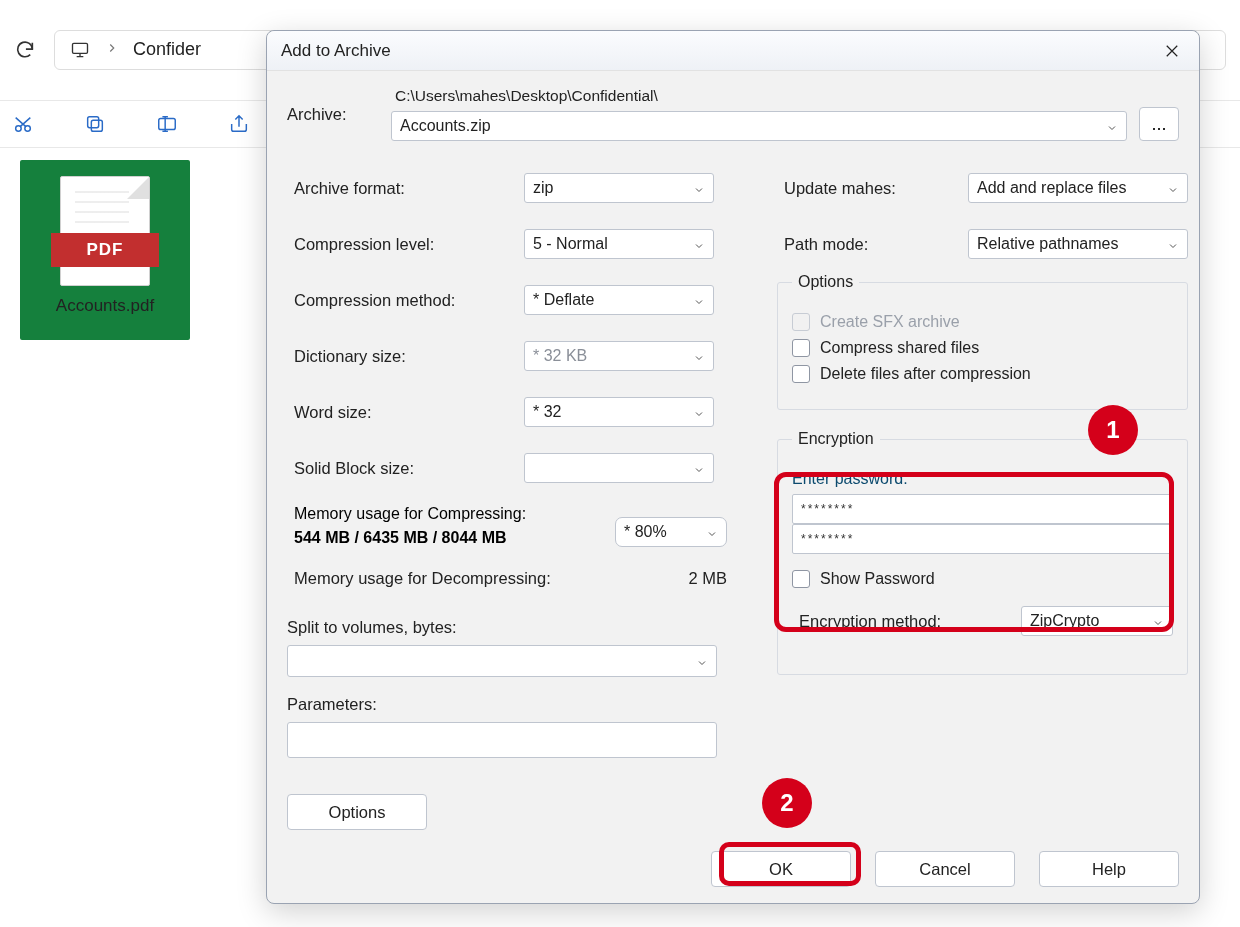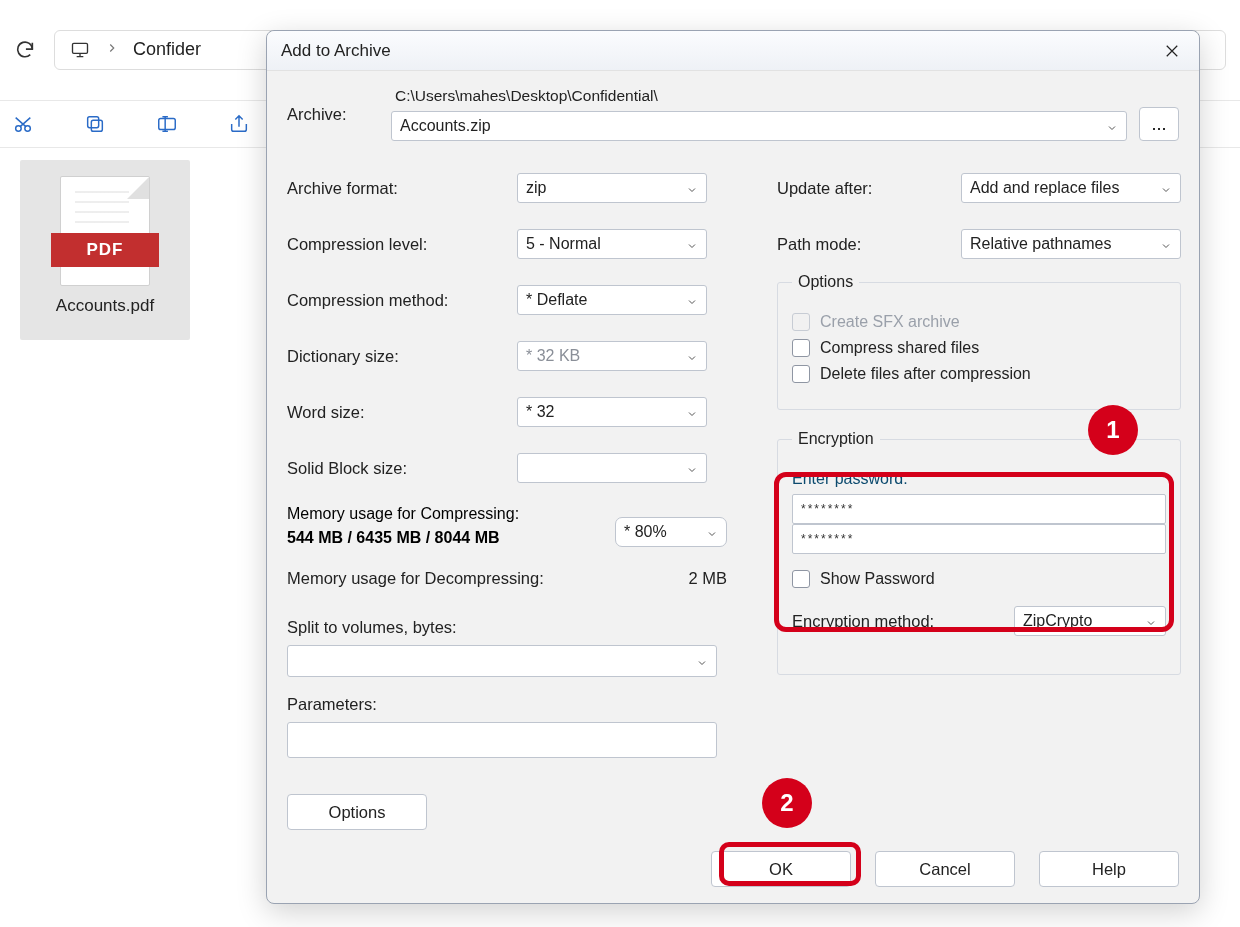--- a/index.html
+++ b/index.html
@@ -17,21 +17,21 @@
     border-top: 1px solid #e8e8e8; border-bottom: 1px solid #e8e8e8;
   }
   .icon { width: 22px; height: 22px; display: inline-flex; align-items: center; justify-content: center; }
   .reload-icon svg { stroke: #333; }
   .address-box { display: flex; align-items: center; gap: 14px; flex: 1; border: 1px solid #ddd; border-radius: 6px; padding: 8px 14px; background: #fff; }
   .bc-sep { color: #777; font-size: 14px; }
   .bc-text { font-size: 18px; color: #222; }
 
   
   .file-area { position: absolute; top: 160px; left: 20px; width: 200px; }
-  .file-tile { width: 170px; height: 180px; background: #e5e5e5; display: flex; flex-direction: column; align-items: center; justify-content: flex-start; padding-top: 10px; border-radius: 2px; }
+  .file-tile { width: 170px; height: 180px; background: #15803d; display: flex; flex-direction: column; align-items: center; justify-content: flex-start; padding-top: 10px; border-radius: 2px; }
   .pdf-icon { width: 90px; height: 110px; position: relative; background: #fff; border: 1px solid #d0d0d0; border-radius: 2px; margin-top: 6px; }
   .pdf-icon::before {
     content: ""; position: absolute; top: 0; right: 0; width: 22px; height: 22px;
     background: linear-gradient(135deg, #fff 49%, #e0e0e0 51%);
   }
   .pdf-lines { position: absolute; top: 14px; left: 14px; right: 20px; height: 40px;
     background: repeating-linear-gradient(#ececec 0 2px, transparent 2px 10px); opacity: .9; }
   .pdf-band { position: absolute; left: -10px; right: -10px; top: 56px; height: 34px; background: #c22f2f; color: #fff; font-weight: 700; display: flex; align-items: center; justify-content: center; letter-spacing: 1px; font-size: 17px; }
   .file-caption { margin-top: 10px; font-size: 17px; color: #222; }
 
@@ -48,21 +48,21 @@
     background: linear-gradient(#fbfcfe, #eef1f6);
   }
   .titlebar .close { margin-left: auto; width: 26px; height: 26px; display: flex; align-items: center; justify-content: center; cursor: pointer; border-radius: 4px; }
   .titlebar .close svg { stroke: #222; }
 
   .body { padding: 20px 20px 10px 20px; display: flex; gap: 50px; height: calc(100% - 40px); position: relative; }
   .col { flex: 1; display: flex; flex-direction: column; }
   .col.left { flex: 0 0 440px; }
   .col.right { flex: 1; }
 
-  .row { display: flex; align-items: center; margin-bottom: 14px; }
+  .row { display: flex; align-items: center; margin-bottom: 14px; margin-left: 7px; }
   .lbl { font-size: 16.5px; color: #222; }
   .lbl-col { width: 230px; font-size: 16.5px; color: #222; }
 
   .textbox, .combo {
     height: 30px; background: #fff; border: 1px solid #bfc5cf; border-radius: 3px;
     font-size: 16px; color: #222; padding: 0 8px; display: flex; align-items: center;
   }
   .combo { justify-content: space-between; cursor: pointer; }
   .combo.disabled .val, .textbox.disabled { color: #8a8f98; }
   .combo .val { pointer-events: none; }
@@ -302,21 +302,21 @@
       <div class="lbl" style="margin-top:18px;">Parameters:</div>
       <div class="textbox" style="margin-top:8px; width:430px; height:36px;"></div>
 
       <div class="btn options-btn">
         <span>Options</span>
       </div>
     </div>
 
     <div class="col right" style="margin-top:82px;">
       <div class="row">
-        <div class="lbl-col">Update after:</div>
+        <div class="lbl-col">Update mahes:</div>
         <div class="combo w-wide">
           <span class="val">Add and replace files</span>
           <span class="chev"><svg viewBox="0 0 24 24" width="12" height="12" fill="none" stroke-width="2">
                 <path d="M6 9l6 6 6-6"></path>
               </svg></span>
         </div>
       </div>
       <div class="row" style="margin-top:12px;">
         <div class="lbl-col">Path mode:</div>
         <div class="combo w-wide">

